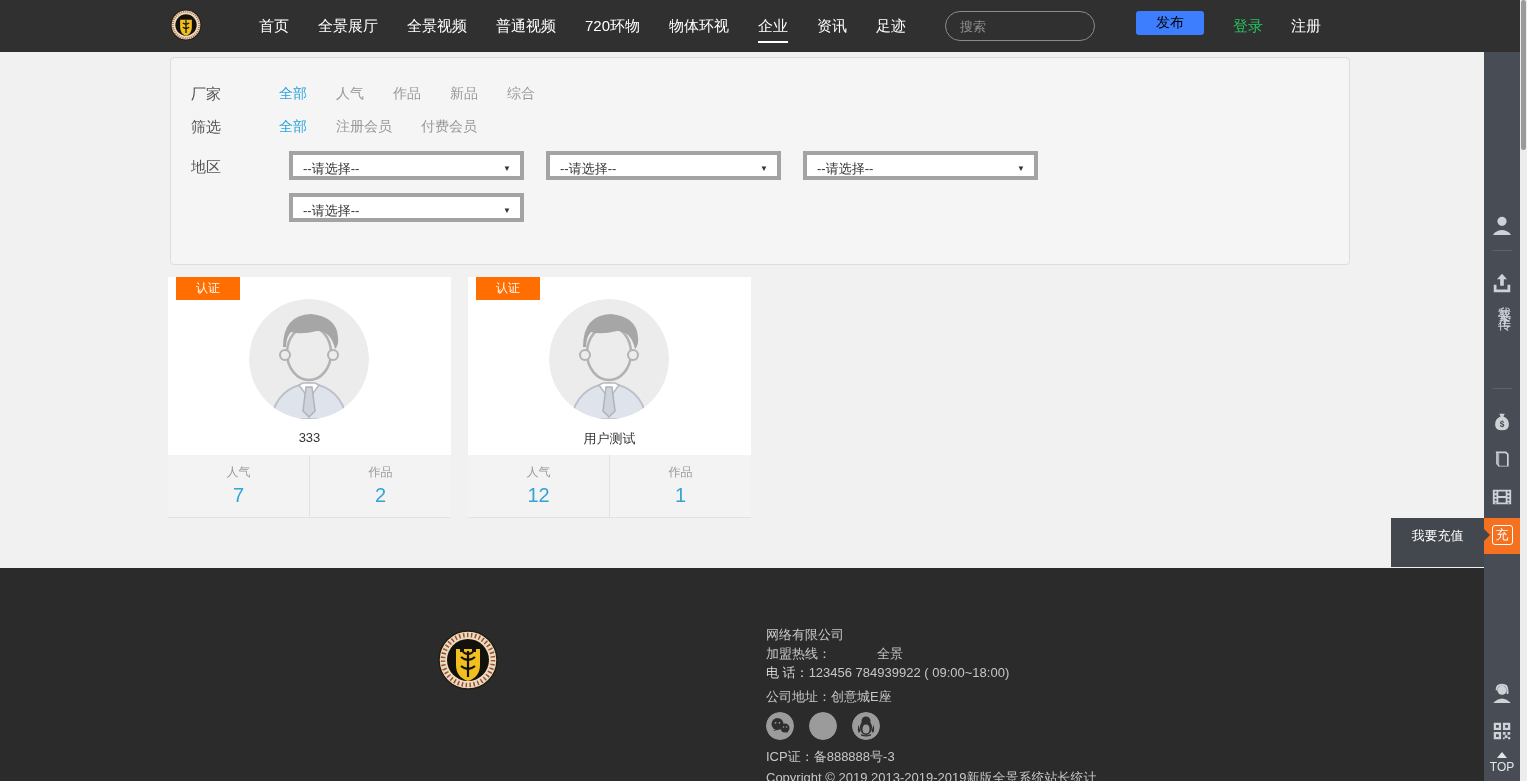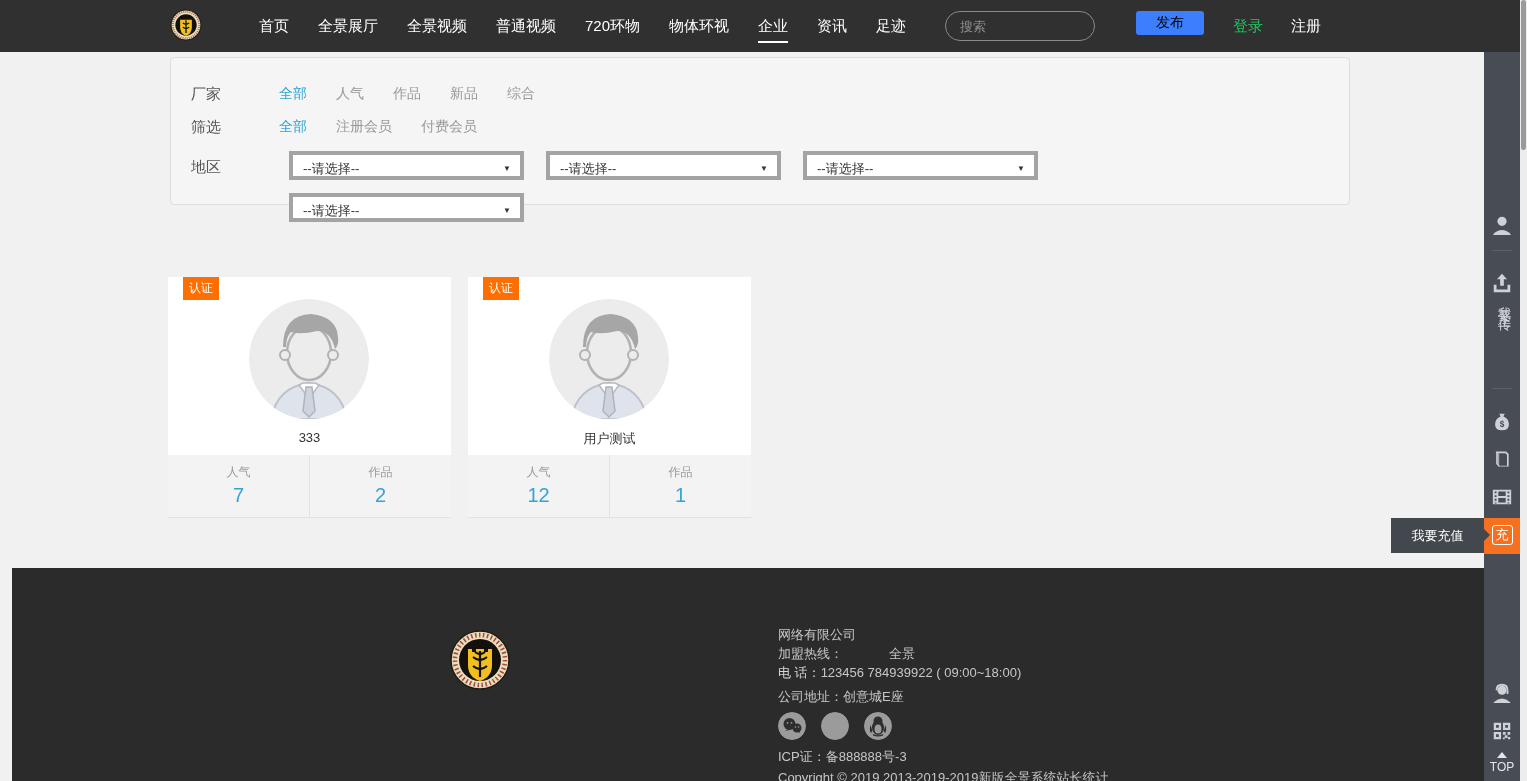--- a/index.html
+++ b/index.html
@@ -22,39 +22,39 @@
   .btn-publish { position:absolute; left:1136px; top:11px; width:68px; height:24px;
     background:#3d7eff; color:#000000; border:none; border-radius:3px; font-size:14px; cursor:pointer; }
   .nav-login { position:absolute; left:1233px; top:0; line-height:52px; color:#22c55e;
     font-size:15px; cursor:pointer; }
   .nav-register { position:absolute; left:1291px; top:0; line-height:52px; color:#fff;
     font-size:15px; cursor:pointer; }
 
   
   .content { position:absolute; left:0; top:52px; width:1484px; height:516px; background:#f1f1f1; }
 
-  .filter-panel { position:absolute; left:170px; top:5px; width:1180px; height:148px;
+  .filter-panel { position:absolute; left:170px; top:5px; width:1180px; height:208px;
     background:#f5f5f6; border:1px solid #ddd; border-radius:4px; }
   .f-label { position:absolute; left:20px; width:70px; color:#555; font-size:15px; }
   .f-row-options { position:absolute; left:108px; display:flex; }
   .f-opt { font-size:14px; color:#999; margin-right:29px; cursor:pointer; white-space:nowrap; }
   .f-opt.active { color:#2ba3d8; }
   .row1 { top:27px; } .row2 { top:60px; }
   .sel { position:absolute; width:235px; height:29px; background:#fff; border:4px solid #a3a3a3;
     font-size:13px; color:#333; line-height:27px; padding:0 10px; cursor:pointer; }
   .sel .caret { position:absolute; right:9px; top:0; font-size:8px; color:#333; }
   .sel1 { left:118px; top:93px; } .sel2 { left:375px; top:93px; }
   .sel3 { left:632px; top:93px; } .sel4 { left:118px; top:135px; }
 
   
   .card { position:absolute; top:225px; width:283px; height:241px; cursor:pointer; }
   .card1 { left:168px; } .card2 { left:468px; }
   .card-top { position:relative; width:283px; height:178px; background:#fff; }
-  .badge { position:absolute; left:15px; top:0; background:#ff6e00; color:#fff;
-    font-size:12px; padding:3px 6px; z-index:2; }
+  .badge { position:absolute; left:8px; top:0; background:#ff6e00; color:#fff;
+    font-size:12px; padding:3px 20px; z-index:2; }
   .avatar { position:absolute; left:81px; top:22px; width:120px; height:120px; border-radius:50%; }
   .card-name { position:absolute; left:0; right:0; top:153px; text-align:center;
     font-size:13px; color:#333; }
   .card-stats { display:flex; width:283px; height:63px; background:#f3f3f4;
     border-bottom:1px solid #e2e2e2; }
   .stat { flex:1; text-align:center; padding-top:9px; }
   .stat + .stat { border-left:1px solid #e2e2e2; }
   .stat-label { font-size:12px; color:#999; }
   .stat-value { font-size:20px; color:#35a4d5; margin-top:3px; }
 
@@ -64,38 +64,38 @@
   .rail-ic { position:absolute; left:0; width:36px; text-align:center; color:#ced1d6; cursor:pointer; }
   .rail-ic svg { vertical-align:middle; }
   .rail-div { position:absolute; left:8px; width:20px; height:1px; background:#5c616a; }
   .vtext { position:absolute; left:0; width:36px; text-align:center; color:#d2d5da;
     font-size:13px; writing-mode:vertical-lr; text-orientation:upright; letter-spacing:4px;
     left:11px; cursor:pointer; }
   .recharge { position:absolute; left:0; top:466px; width:36px; height:36px; background:#f57120;
     text-align:center; cursor:pointer; }
   .recharge .glyph { display:inline-block; margin-top:7px; color:#fff; font-size:13px;
     border:1px solid #fff; border-radius:3px; padding:1px 3px; line-height:16px; }
-  .tooltip { position:absolute; left:1391px; top:518px; width:93px; height:35px;
+  .tooltip { position:absolute; left:1391px; top:518px; width:93px; height:49px;
     background:#43474e; color:#fff; font-size:13px; line-height:35px; text-align:center;
     z-index:35; }
   .tooltip::after { content:""; position:absolute; right:-6px; top:11px; border-top:6px solid transparent;
     border-bottom:6px solid transparent; border-left:6px solid #43474e; }
   .top-btn { position:absolute; left:0; top:700px; width:36px; text-align:center;
     color:#e3e5e8; font-size:12px; cursor:pointer; }
   .top-arrow { width:0; height:0; margin:0 auto 2px; border-left:5px solid transparent;
     border-right:5px solid transparent; border-bottom:6px solid #e3e5e8; }
 
   
   .scrollbar { position:absolute; left:1520px; top:0; width:7px; height:781px;
     background:#ededed; z-index:50; }
   .scroll-thumb { position:absolute; left:1px; top:0; width:5px; height:150px;
     background:#9a9a9a; border-radius:3px; cursor:pointer; }
 
   
-  .footer { position:absolute; left:12px; top:568px; width:1484px; height:213px; background:#2b2b2b; }
+  .footer { position:absolute; left:0; top:568px; width:1484px; height:213px; background:#2b2b2b; }
   .footer-logo { position:absolute; left:438px; top:62px; width:60px; height:60px; }
   .footer-info { position:absolute; left:766px; top:60px; color:#c6c6c6; font-size:13px; }
   .footer-info .line { margin-bottom:5px; line-height:14px; white-space:nowrap; }
   .hot-gap { display:inline-block; width:46px; }
   .bold { font-weight:normal; color:#d7d7d7; }
   .addr { margin-top:10px; }
   .socials { display:flex; margin:8px 0 10px; }
   .social { width:28px; height:28px; border-radius:50%; margin-right:15px; cursor:pointer; }
   .copyright { font-size:13px; }
 </style>

